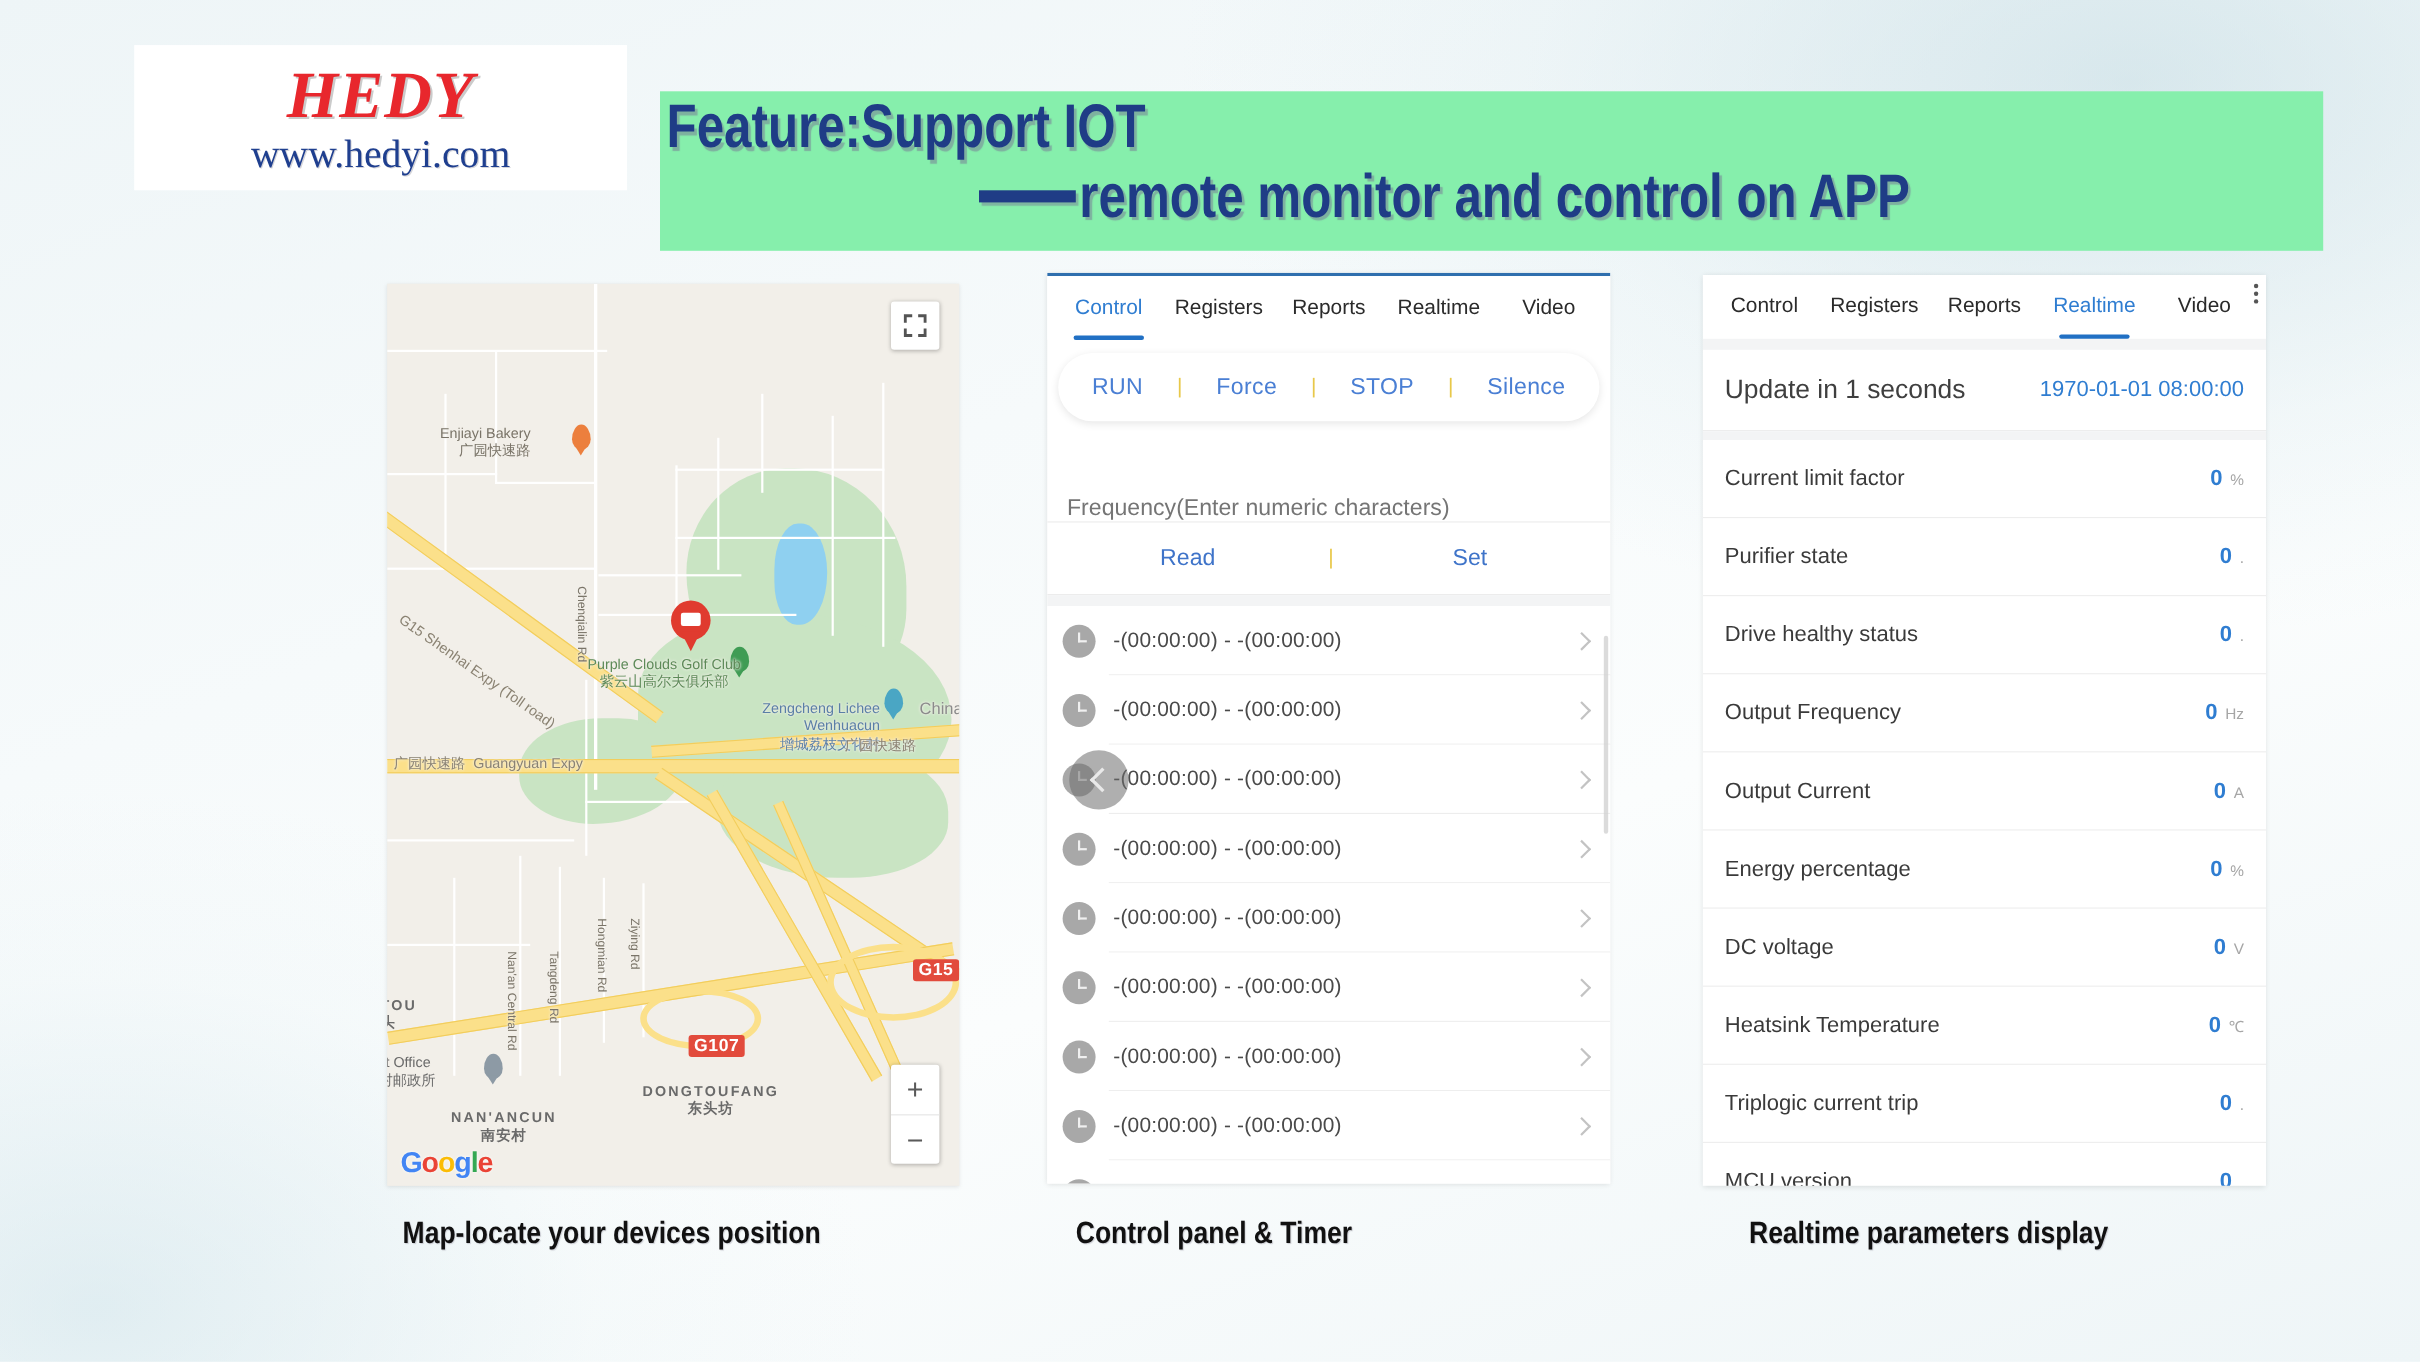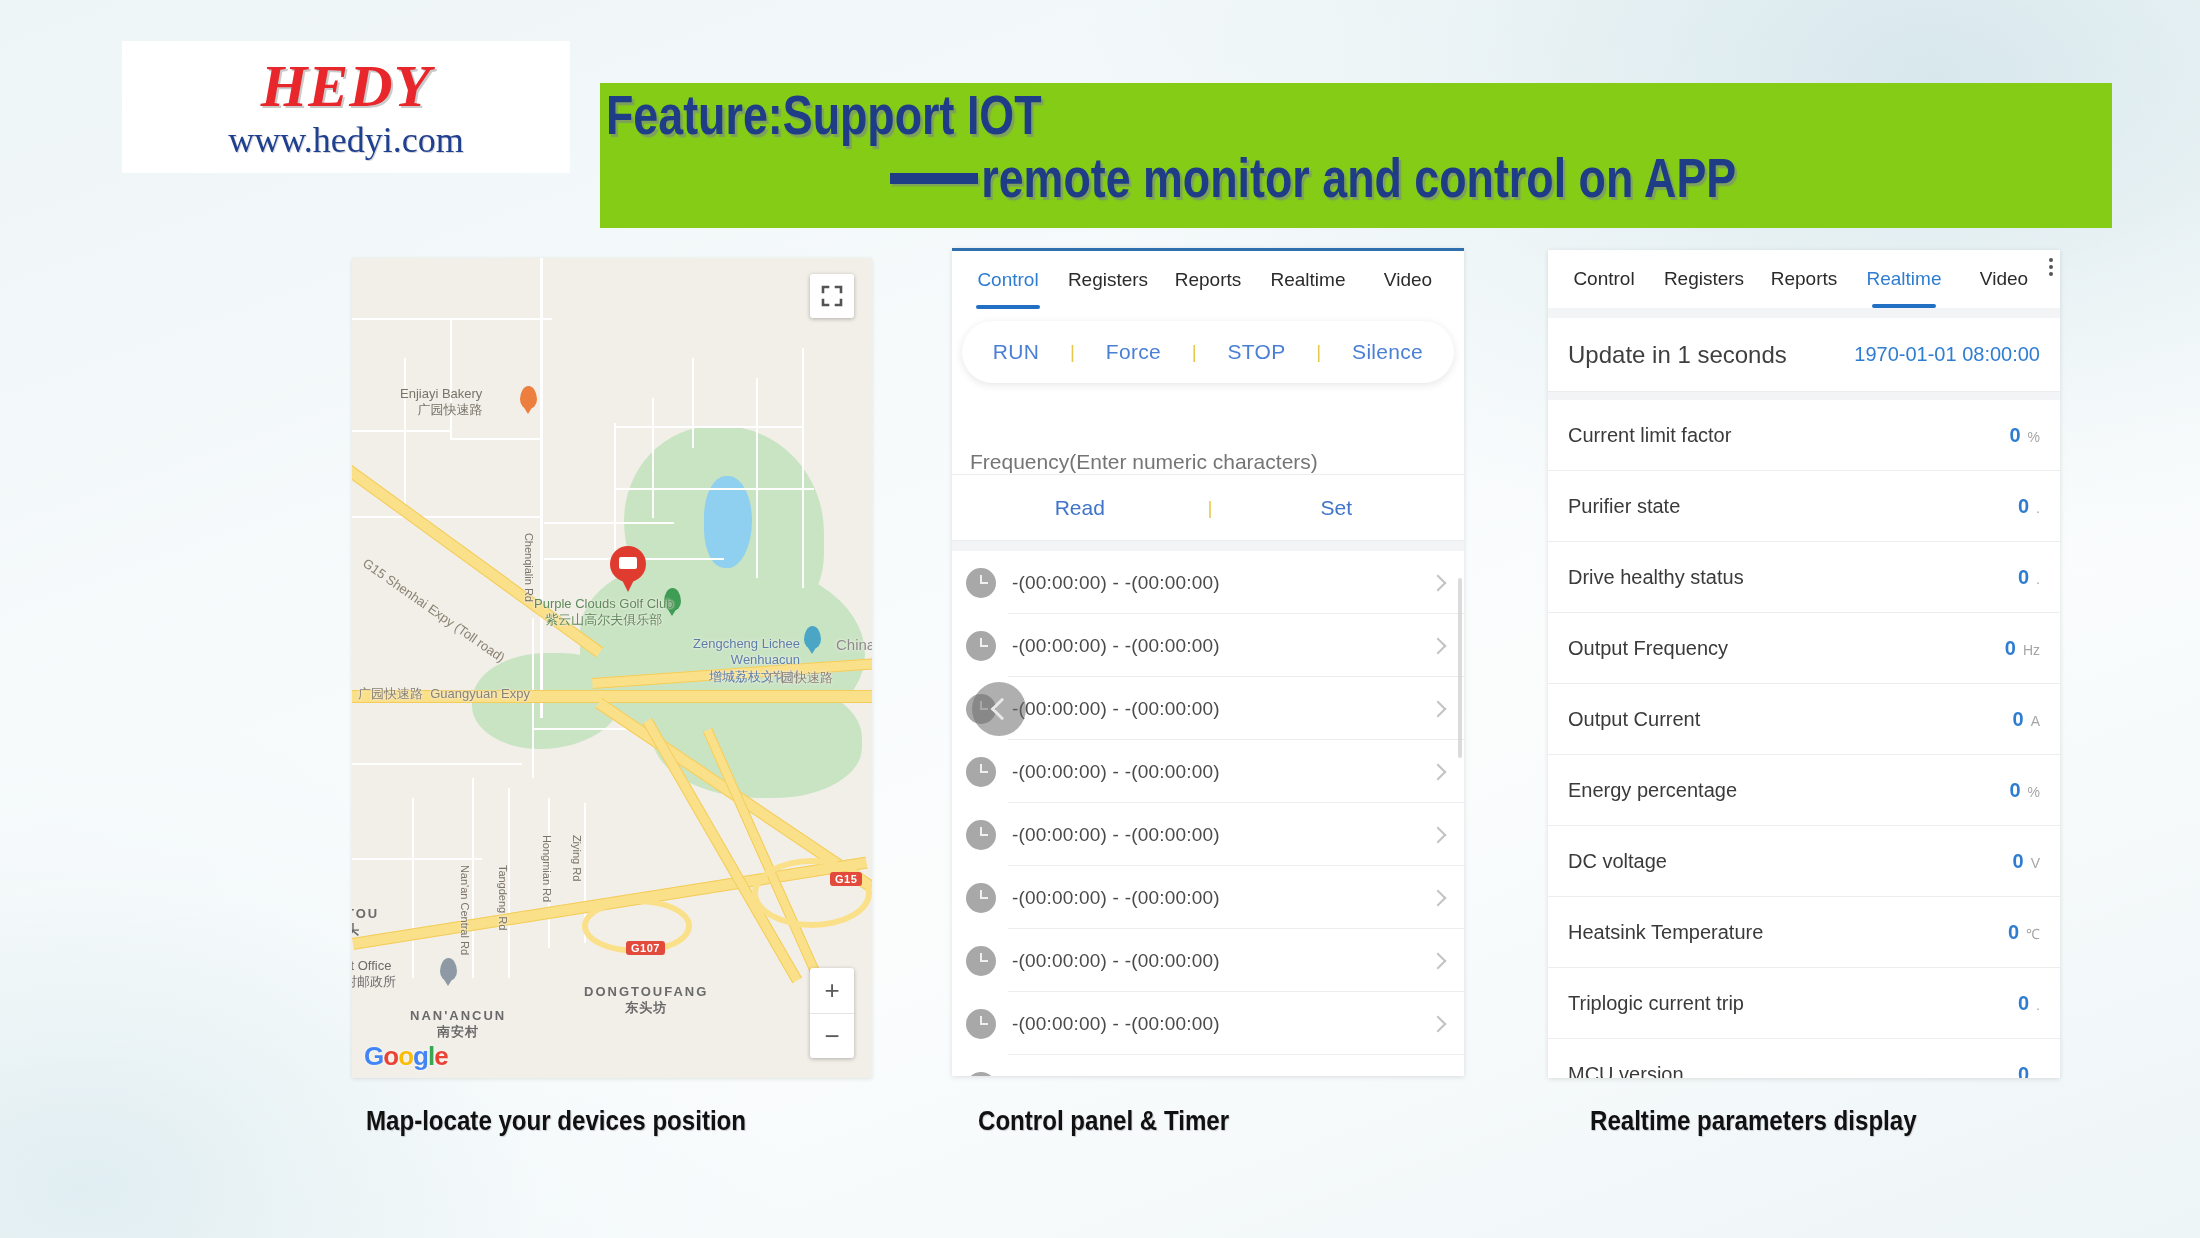--- a/index.html
+++ b/index.html
@@ -27,21 +27,21 @@
     line-height:1;
   }
   .logo-url {
     font-family:"Liberation Serif", serif;
     font-size:36px; color:#1f3f8f; margin-top:6px; line-height:1;
     text-shadow:1px 1px 0 rgba(150,150,160,0.4);
   }
 
   .title-box {
     position:absolute; left:600px; top:83px; width:1512px; height:145px;
-    background:#84cc16;
+    background:#86efac;
   }
   .title-l1, .title-l2 {
     position:absolute;
     font-family:"Liberation Sans", sans-serif;
     font-weight:bold; color:#1f3c86;
     transform:scaleX(0.80); transform-origin:left center;
     white-space:nowrap;
     text-shadow:3px 3px 1px rgba(120,125,150,0.55);
   }
   .title-l1 { left:6px; top:-1px; font-size:56px; }
@@ -106,21 +106,21 @@
   .marker-red .tail {
     position:absolute; left:9px; top:28px; width:0; height:0;
     border-left:9px solid transparent; border-right:9px solid transparent;
     border-top:18px solid #e03b2f;
   }
   .marker-red .glyph {
     position:absolute; left:9px; top:11px; width:18px; height:12px;
     background:#fff; border-radius:2px;
   }
   .shield {
-    position:absolute; background:#e24b3c; color:#fff; font-size:11px;
+    position:absolute; background:#e24b3c; color:#fff; font-size:16px;
     font-weight:bold; padding:1px 5px; border-radius:3px; letter-spacing:0.5px;
   }
   .map-btn-full {
     position:absolute; right:18px; top:16px; width:44px; height:44px;
     background:#ffffff; border-radius:3px;
     box-shadow:0 1px 4px rgba(0,0,0,0.28);
     display:flex; align-items:center; justify-content:center;
   }
   .map-zoom {
     position:absolute; right:18px; bottom:20px; width:44px; height:90px;

